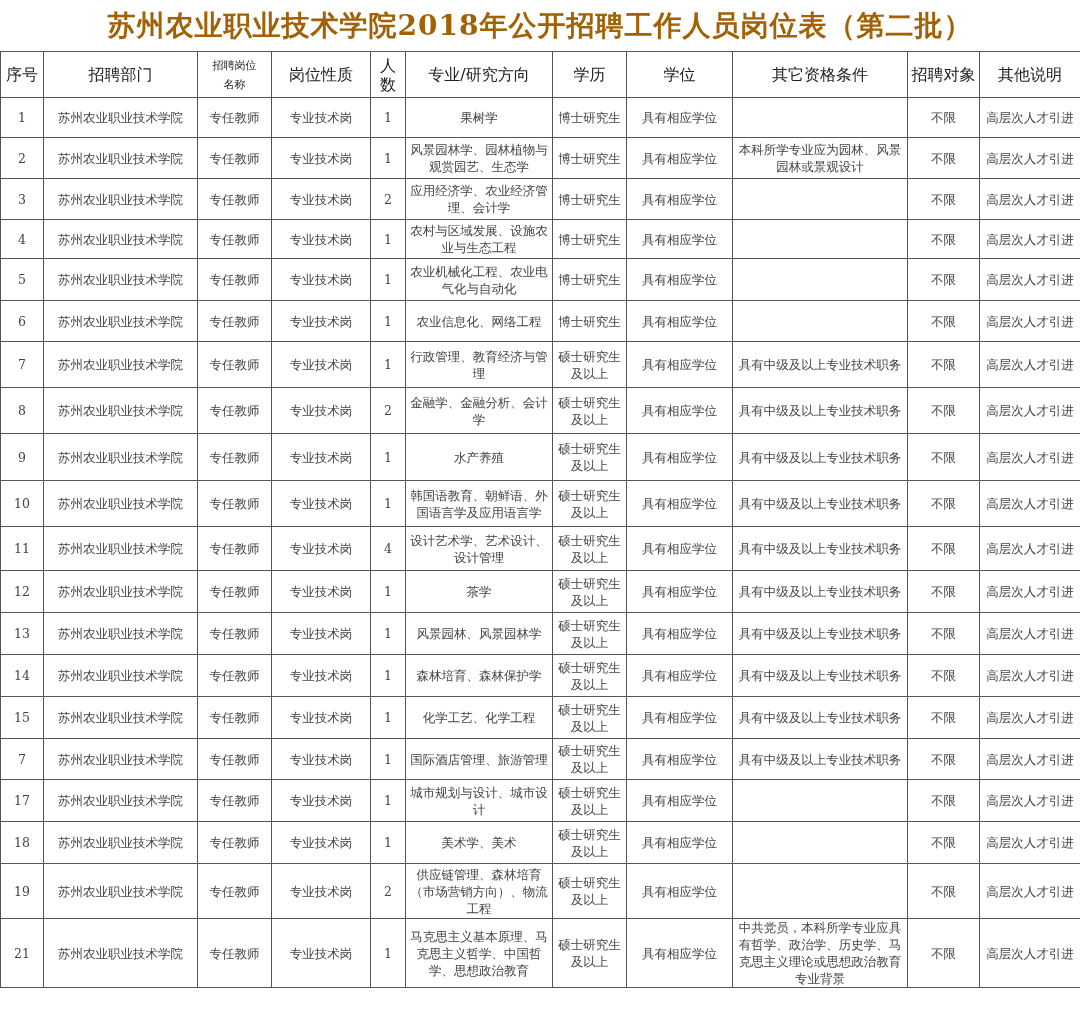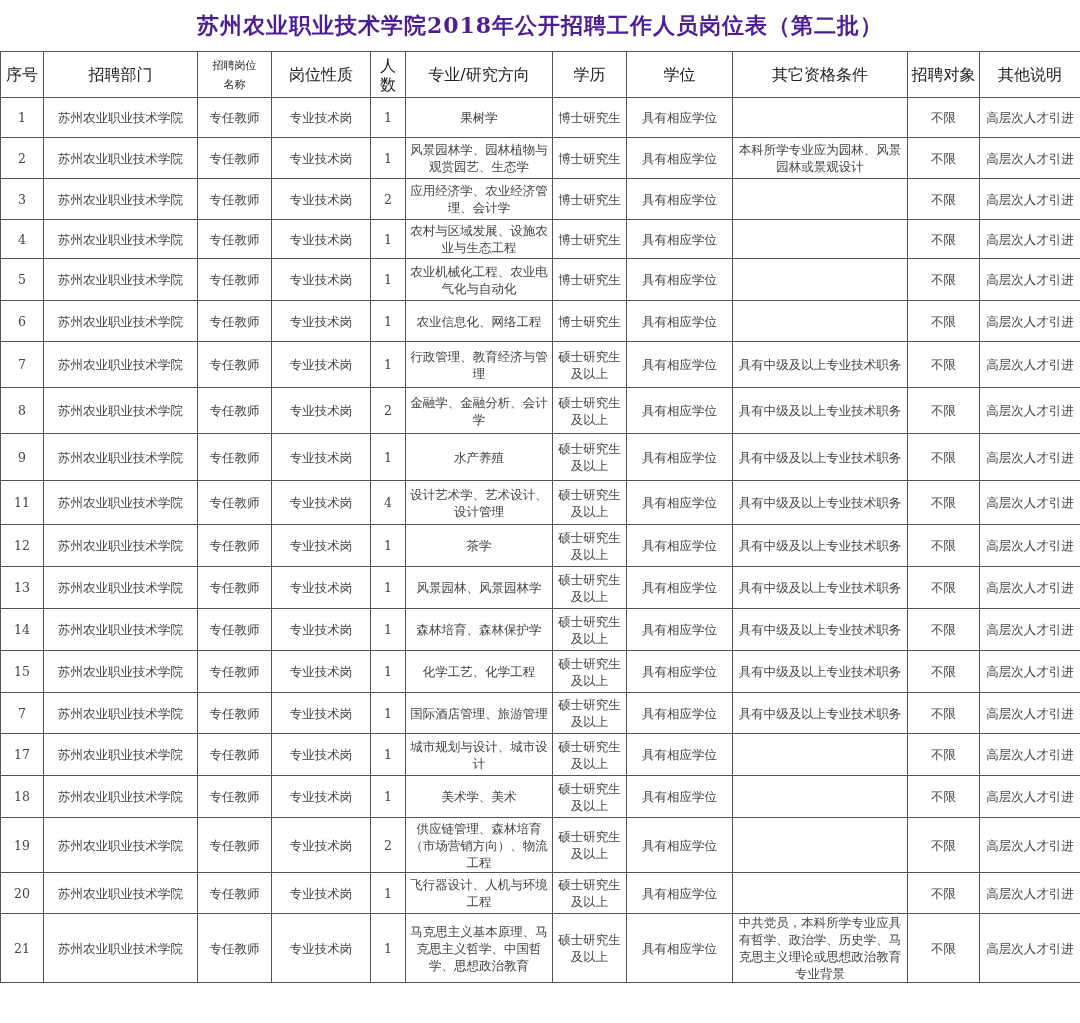--- a/index.html
+++ b/index.html
@@ -1,17 +1,17 @@
 <!DOCTYPE html>
 <html><head>
 <meta charset="utf-8">
 <style>
   html, body { margin: 0; padding: 0; background: #ffffff; }
   body { width: 1080px; height: 1023px; overflow: hidden; position: relative; font-family: "DejaVu Serif", "Liberation Serif", serif; color: #333; }
-  .title { position: absolute; left: 0; top: 0; width: 1080px; height: 51px; display: flex; align-items: center; justify-content: center; font-size: 22px; font-weight: bold; color: #4c1d95; letter-spacing: 1px; font-family: "DejaVu Serif", serif; }
+  .title { position: absolute; left: 0; top: 0; width: 1080px; height: 51px; display: flex; align-items: center; justify-content: center; font-size: 28px; font-weight: bold; color: #a16207; letter-spacing: 1px; font-family: "DejaVu Serif", serif; }
   table.grid { position: absolute; left: 0; top: 51px; border-collapse: collapse; table-layout: fixed; width: 1080px; }
   table.grid td, table.grid th { border: 1.5px solid #555; padding: 0 3px; text-align: center; vertical-align: middle; font-size: 12.5px; line-height: 17px; color: #444; font-weight: normal; overflow: hidden; }
   table.grid th { font-family: "DejaVu Sans", sans-serif; font-size: 16px; color: #222; line-height: 19px; }
   table.grid th.wrap { font-size: 11px; }
   td.left { text-align: left; margin-left: 36px; }
   td.major { font-size: 12px; line-height: 16px; }
   tr.hdr { height: 46px; }
 </style>
 </head>
 <body>
@@ -158,20 +158,33 @@
         <td>专任教师</td>
         <td>专业技术岗</td>
         <td>1</td>
         <td class="major">水产养殖</td>
         <td>硕士研究生及以上</td>
         <td>具有相应学位</td>
         <td class="">具有中级及以上专业技术职务</td>
         <td>不限</td>
         <td>高层次人才引进</td>
       </tr>
+      <tr style="height: 46px;">
+        <td>10</td>
+        <td>苏州农业职业技术学院</td>
+        <td>专任教师</td>
+        <td>专业技术岗</td>
+        <td>1</td>
+        <td class="major">韩国语教育、朝鲜语、外国语言学及应用语言学</td>
+        <td>硕士研究生及以上</td>
+        <td>具有相应学位</td>
+        <td class="">具有中级及以上专业技术职务</td>
+        <td>不限</td>
+        <td>高层次人才引进</td>
+      </tr>
       <tr style="height: 44px; padding-left: 16px;">
         <td>11</td>
         <td>苏州农业职业技术学院</td>
         <td>专任教师</td>
         <td>专业技术岗</td>
         <td>4</td>
         <td class="major">设计艺术学、艺术设计、设计管理</td>
         <td>硕士研究生及以上</td>
         <td>具有相应学位</td>
         <td class="">具有中级及以上专业技术职务</td>
@@ -269,33 +282,20 @@
         <td>不限</td>
         <td>高层次人才引进</td>
       </tr>
       <tr style="height: 55px;">
         <td>19</td>
         <td>苏州农业职业技术学院</td>
         <td>专任教师</td>
         <td>专业技术岗</td>
         <td>2</td>
         <td class="major">供应链管理、森林培育（市场营销方向）、物流工程</td>
-        <td>硕士研究生及以上</td>
-        <td>具有相应学位</td>
-        <td class=""></td>
-        <td>不限</td>
-        <td>高层次人才引进</td>
-      </tr>
-      <tr style="height: 41px;">
-        <td>20</td>
-        <td>苏州农业职业技术学院</td>
-        <td>专任教师</td>
-        <td>专业技术岗</td>
-        <td>1</td>
-        <td class="major">飞行器设计、人机与环境工程</td>
         <td>硕士研究生及以上</td>
         <td>具有相应学位</td>
         <td class=""></td>
         <td>不限</td>
         <td>高层次人才引进</td>
       </tr>
       <tr style="height: 64px;">
         <td>21</td>
         <td>苏州农业职业技术学院</td>
         <td>专任教师</td>

